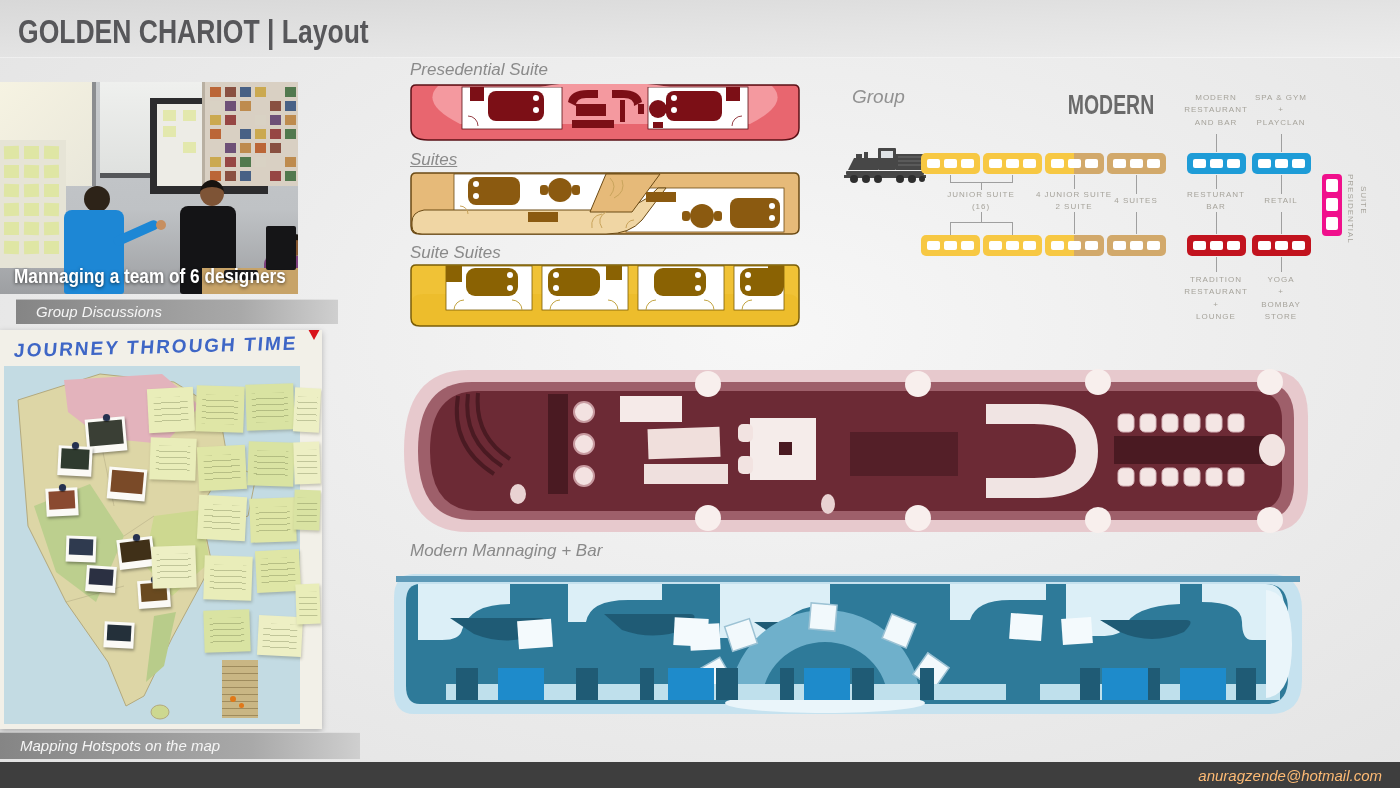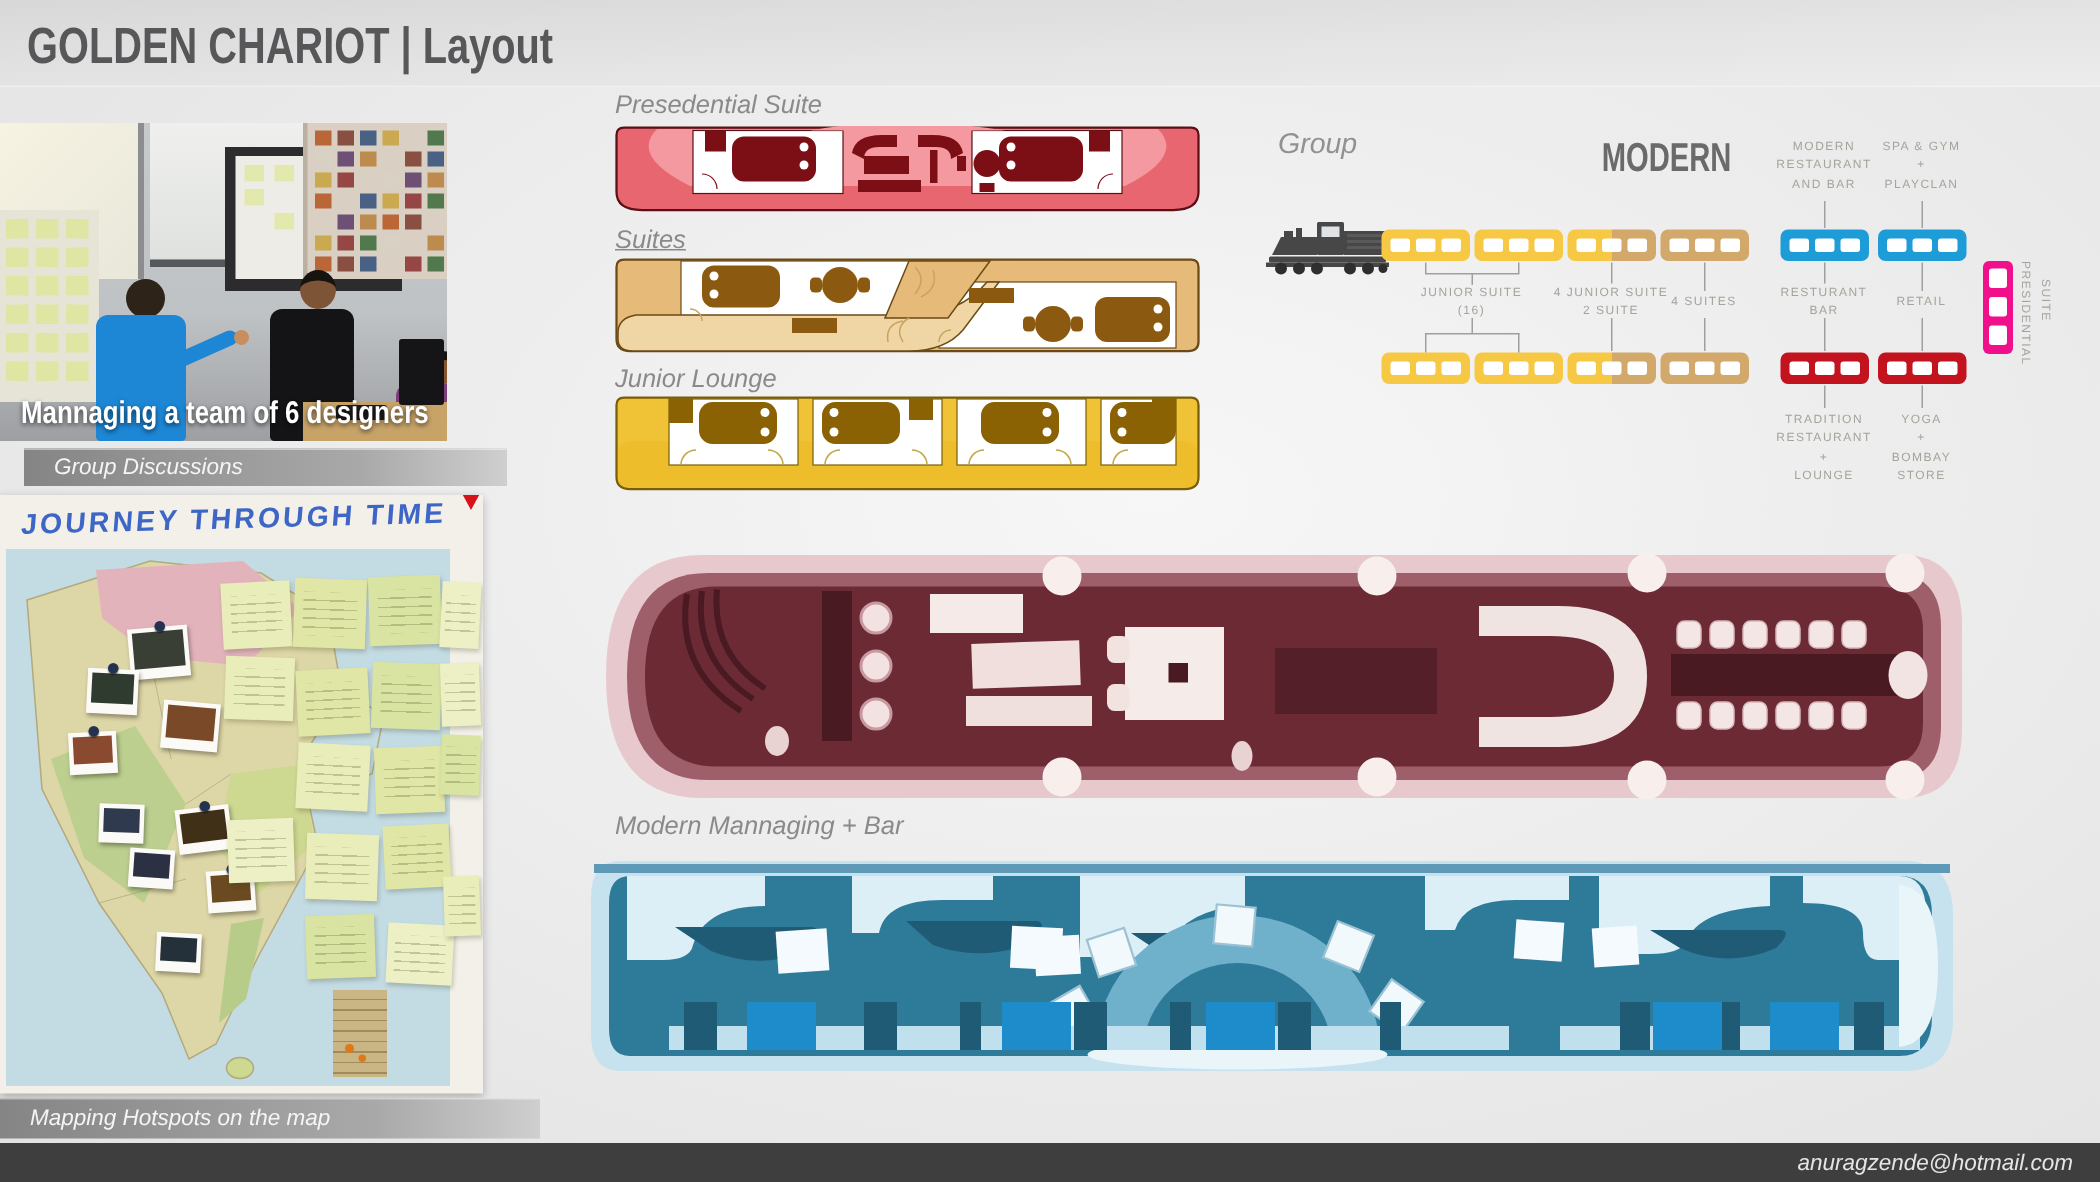--- a/index.html
+++ b/index.html
@@ -89,21 +89,21 @@
   .car-win { position:absolute; top:6px; width:13px; height:9px; border-radius:2px; background:#fff; }
   .pink-car { position:absolute; left:486px; top:88px; width:20px; height:62px; border-radius:4px; }
   .pink-win { position:absolute; left:4px; width:12px; height:13px; border-radius:2px; background:#fff; }
   .vlabel { position:absolute; font-size:8px; letter-spacing:1px; color:#a6a39b;
     transform:rotate(90deg); transform-origin:0 0; white-space:nowrap; }
   .cline { position:absolute; background:#9f9f9f; }
 
   
   .footer { position:absolute; left:0; top:762px; width:1400px; height:26px; background:#3e3e3e;
     display:flex; align-items:center; justify-content:flex-end; padding-right:18px; }
-  .footer-email { font-style:italic; font-size:15px; color:#e5e5e5; }
+  .footer-email { font-style:italic; font-size:15px; color:#fdba74; }
 </style>
 </head>
 <body>
 
 <div class="page">
 
   <div class="header-band"></div>
   <div class="page-title">GOLDEN CHARIOT | Layout</div>
 
   <div class="photo">
@@ -359,21 +359,21 @@
     <g fill="none" stroke="#c9a45c" stroke-width="1">
       <path d="M200,24 q8,-10 0,-18"></path>
         <path d="M204,26 q12,-6 8,-18"></path>
         <path d="M196,40 q-10,6 -4,16"></path>
         <path d="M192,42 q-12,2 -10,14"></path>
       <path d="M50,34 a8,8 0 0 1 8,8"></path>
         <path d="M224,48 a8,8 0 0 0 -8,8"></path>
     </g>
   </svg>
 
-  <div class="plan-label" style="left:410px;top:243px;">Junior Lounge</div>
+  <div class="plan-label" style="left:410px;top:243px;">Suite Suites</div>
   <svg class="plan-svg" style="left:410px;top:264px;" width="390" height="64" viewBox="0 0 390 64">
     <path d="M6,1 H384 Q389,1 389,6 V54 Q389,62 380,62 H10 Q1,62 1,54 V6 Q1,1 6,1 Z" fill="#f0c236" stroke="#7a5d07" stroke-width="1.5"></path>
     <path d="M2,38 Q2,30 14,30 L376,30 Q388,30 388,38 L388,54 Q388,61 380,61 L10,61 Q2,61 2,54 Z" fill="#e8b722" opacity=".45"></path>
     <rect x="36" y="2" width="86" height="44" fill="#ffffff" stroke="#7a5d07" stroke-width=".8"></rect>
     <rect x="132" y="2" width="86" height="44" fill="#ffffff" stroke="#7a5d07" stroke-width=".8"></rect>
     <rect x="228" y="2" width="86" height="44" fill="#ffffff" stroke="#7a5d07" stroke-width=".8"></rect>
     <rect x="324" y="2" width="50" height="44" fill="#ffffff" stroke="#7a5d07" stroke-width=".8"></rect>
     <rect x="56" y="4" width="52" height="28" rx="9" fill="#8a6203"></rect>
     <circle cx="100" cy="11" r="3" fill="#fff"></circle>
       <circle cx="100" cy="24" r="3" fill="#fff"></circle>

